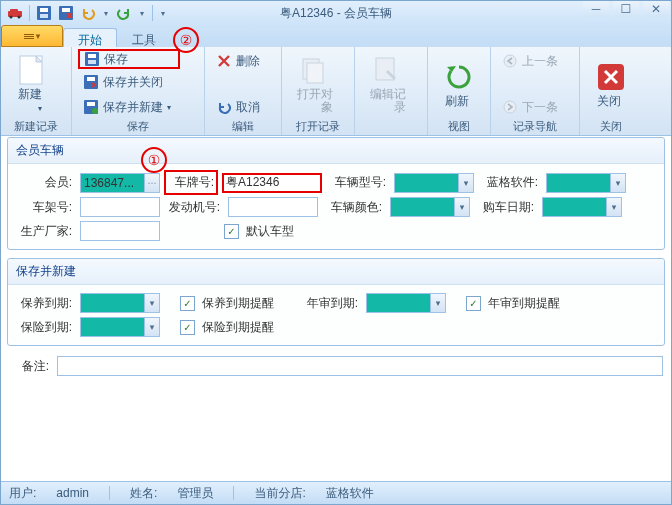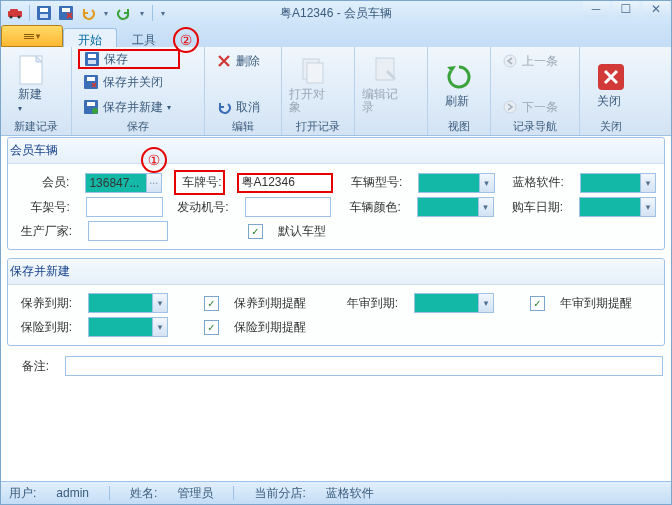--- a/index.html
+++ b/index.html
@@ -18,31 +18,31 @@
 .quick-tab .bars{width:10px;display:flex;flex-direction:column;gap:1px}
 .quick-tab .bars span{height:1px;background:#8d5b0c}
 .tab{padding:3px 14px 0;height:19px;box-sizing:border-box;border:1px solid transparent;border-bottom:none;border-radius:3px 3px 0 0;color:#3b5c7d}
 .tab.active{background:#e7f1fb;border-color:#9ec2e6;color:#0369a1}
 .ribbon{height:88px;background:linear-gradient(#f0f6fc,#e1edf9 50%,#d3e3f4);border-bottom:1px solid #9ec2e6;display:flex}
 .group{display:flex;flex-direction:column;border-right:1px solid #b8d2ec;padding:2px 6px 0}
 .group-body{flex:1;display:flex;align-items:center}
 .group-cap{text-align:center;color:#3b5c7d;height:16px;line-height:14px;font-size:11px}
 .big-btn{display:flex;flex-direction:column;align-items:center;justify-content:center;width:48px;height:66px;border:1px solid transparent;border-radius:3px;gap:2px}
 .big-btn .ic{width:32px;height:32px;display:flex;align-items:center;justify-content:center}
-.big-btn .lbl{font-size:12px;text-align:left;line-height:13px;color:#3b5c7d}
+.big-btn .lbl{font-size:12px;text-align:right;line-height:13px;color:#3b5c7d}
 .stack{display:flex;flex-direction:column;gap:1px}
 .small-btn{display:flex;align-items:center;gap:4px;padding:1px 4px;height:20px;border:1px solid transparent;border-radius:3px;color:#3b5c7d}
 .small-btn .ic{width:16px;height:16px;display:flex;align-items:center;justify-content:center}
 .red-box{border:2px solid #e60000 !important;border-radius:0}
 .circ{position:absolute;width:22px;height:22px;border:2px solid #e60000;border-radius:50%;color:#e60000;display:flex;align-items:center;justify-content:center;font-size:14px;font-family:"SimSun";pointer-events:none;background:transparent}
 .content{position:absolute;top:136px;left:6px;right:6px;bottom:26px;overflow:hidden}
 .panel{border:1px solid #9ec2e6;border-radius:3px;margin-bottom:8px;background:#fdfefe}
-.panel-title{padding:4px 2px;color:#15428b;background:linear-gradient(#f4f9fe,#e6f0fa);border-bottom:1px solid #cfe0f1;border-radius:3px 3px 0 0}
+.panel-title{padding:4px 8px;color:#15428b;background:linear-gradient(#f4f9fe,#e6f0fa);border-bottom:1px solid #cfe0f1;border-radius:3px 3px 0 0}
 .panel-body{padding:6px 8px}
-.row{display:flex;align-items:center;min-height:24px;gap:12px}
+.row{display:flex;align-items:center;min-height:24px;gap:4px}
 .lbl{text-align:right;padding-right:4px;color:#333}
 .fld{height:20px;border:1px solid #9ec2e6;background:#fff;box-sizing:border-box;display:flex;align-items:center;padding:0 2px}
 .combo{display:flex}
 .combo .txt{flex:1;padding:0 3px;border:1px solid #9ec2e6;border-right:none;height:20px;box-sizing:border-box;display:flex;align-items:center;background:#14b8a6;overflow:hidden;white-space:nowrap}
 .combo .btn{width:16px;height:20px;border:1px solid #9ec2e6;background:linear-gradient(#f0f6fc,#d3e3f4);display:flex;align-items:center;justify-content:center;box-sizing:border-box;font-size:9px;color:#4d6f91}
 .chk{width:13px;height:13px;border:1px solid #7ba7ce;background:#fff;display:inline-flex;align-items:center;justify-content:center;font-size:10px;color:#2a7d2a;margin-right:3px}
 .status{position:absolute;left:0;right:0;bottom:0;height:22px;background:linear-gradient(#e1effd,#c4ddf5);border-top:1px solid #9ec2e6;display:flex;align-items:center;padding:0 8px;color:#3b5c7d;gap:20px}
 .status .sep{width:1px;height:14px;background:#9ec2e6}
 .disabled{color:#9aa7b4 !important}
 svg{display:block}

